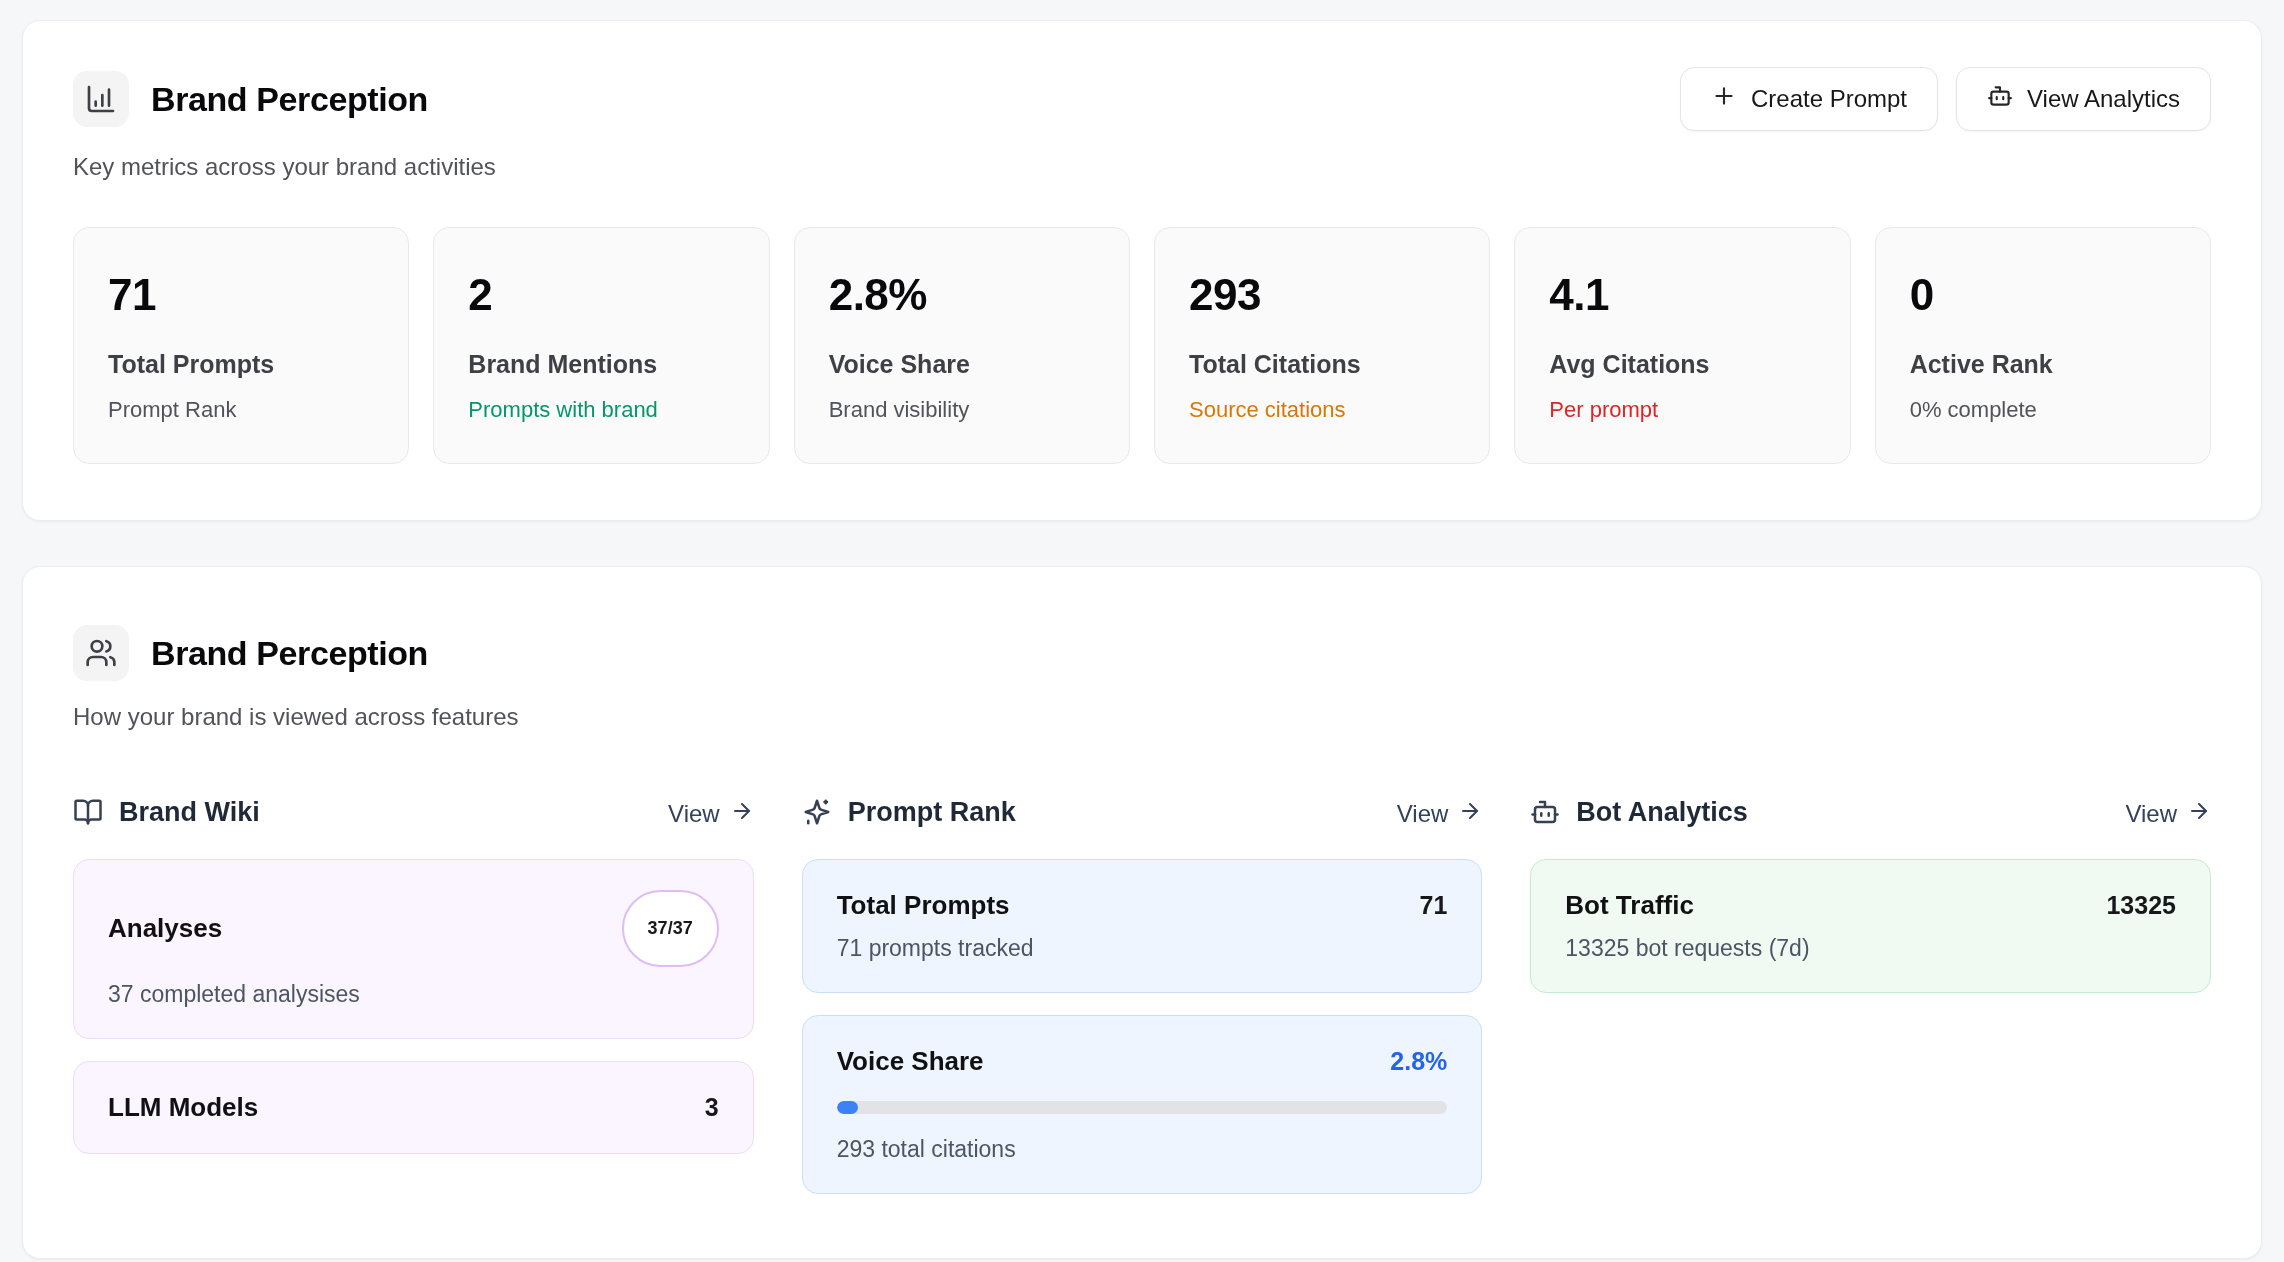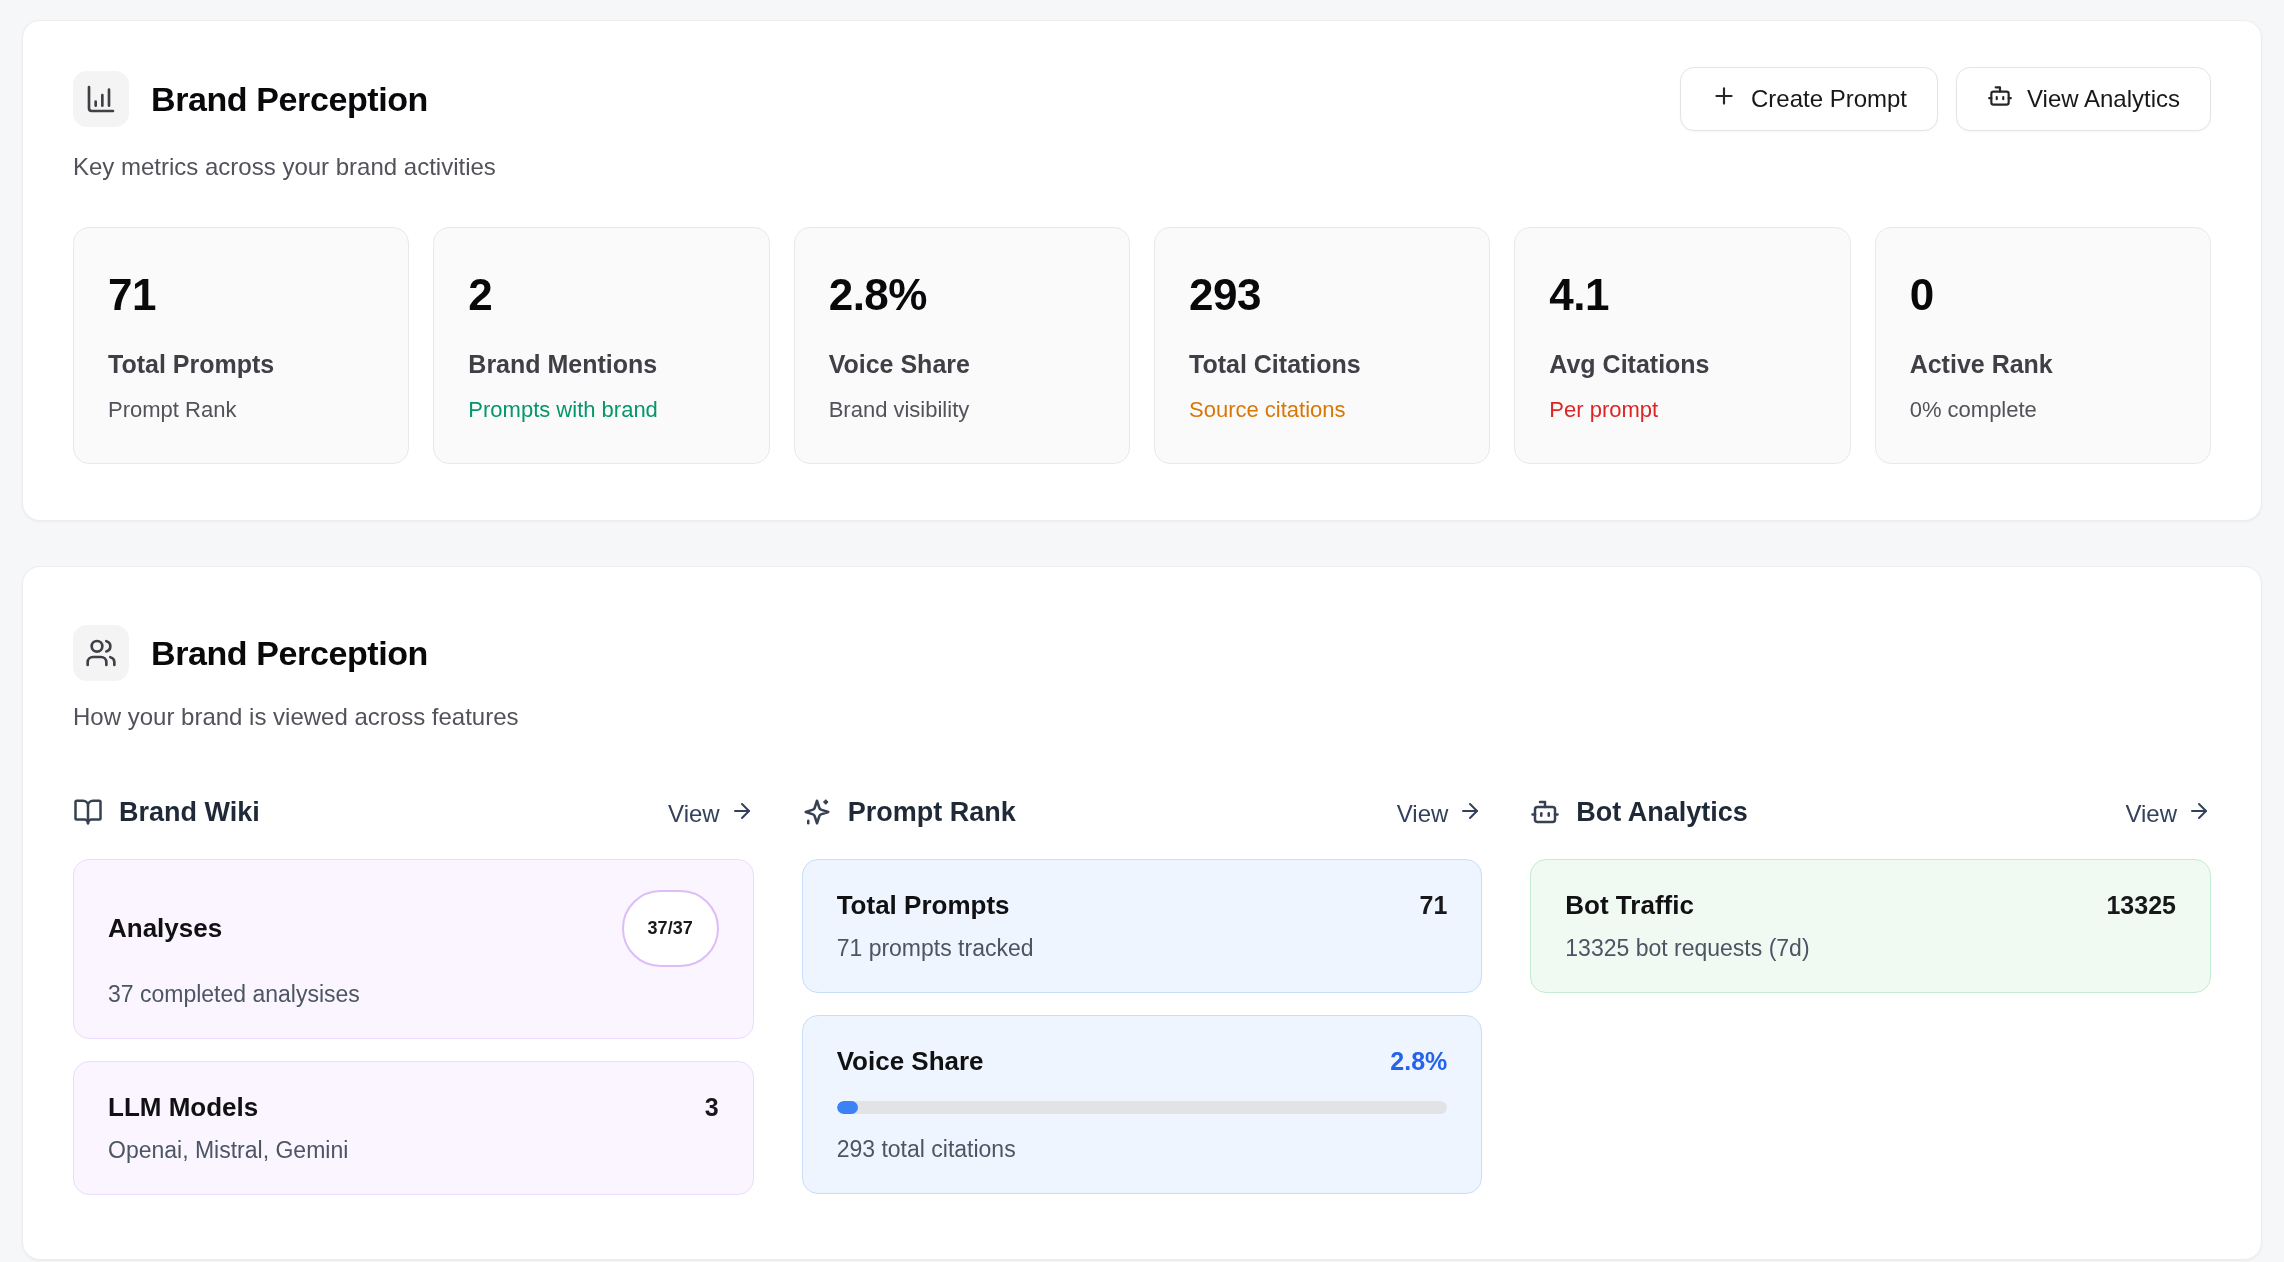--- a/index.html
+++ b/index.html
@@ -193,21 +193,20 @@
             <span class="subcard-title">Analyses</span>
             <span class="badge">37/37</span>
           </div>
           <div class="subcard-sub">37 completed analysises</div>
         </div>
         <div class="subcard purple">
           <div class="subcard-row">
             <span class="subcard-title">LLM Models</span>
             <span class="subcard-value">3</span>
           </div>
-          <div class="subcard-sub">Openai, Mistral, Gemini</div>
         </div>
       </div>
     </div>
 
     <div class="feature">
       <div class="feature-header">
         <div class="feature-title-group">
           <span><svg viewBox="0 0 24 24" width="30" height="30">
                 <path d="m12 3-1.9 5.8a2 2 0 0 1-1.3 1.3L3 12l5.8 1.9a2 2 0 0 1 1.3 1.3L12 21l1.9-5.8a2 2 0 0 1 1.3-1.3L21 12l-5.8-1.9a2 2 0 0 1-1.3-1.3Z"></path>
                 <path d="M19 3v2"></path>

